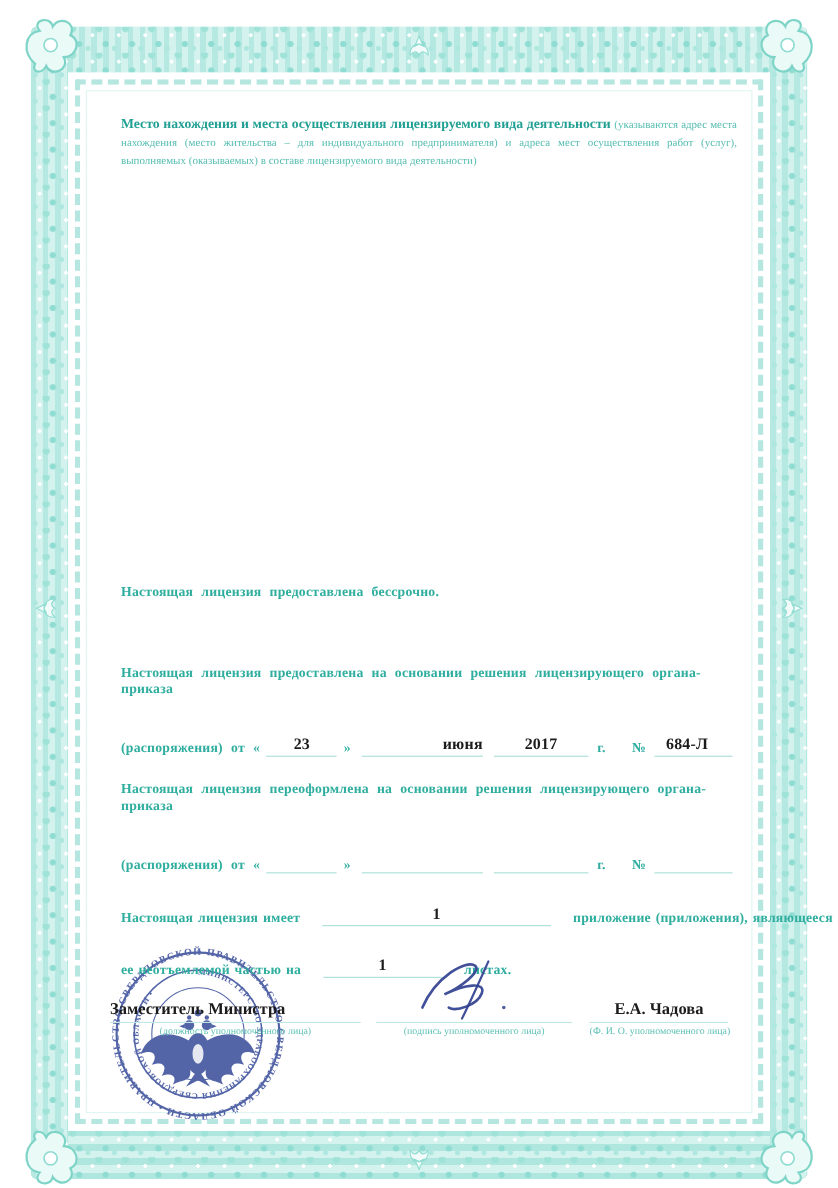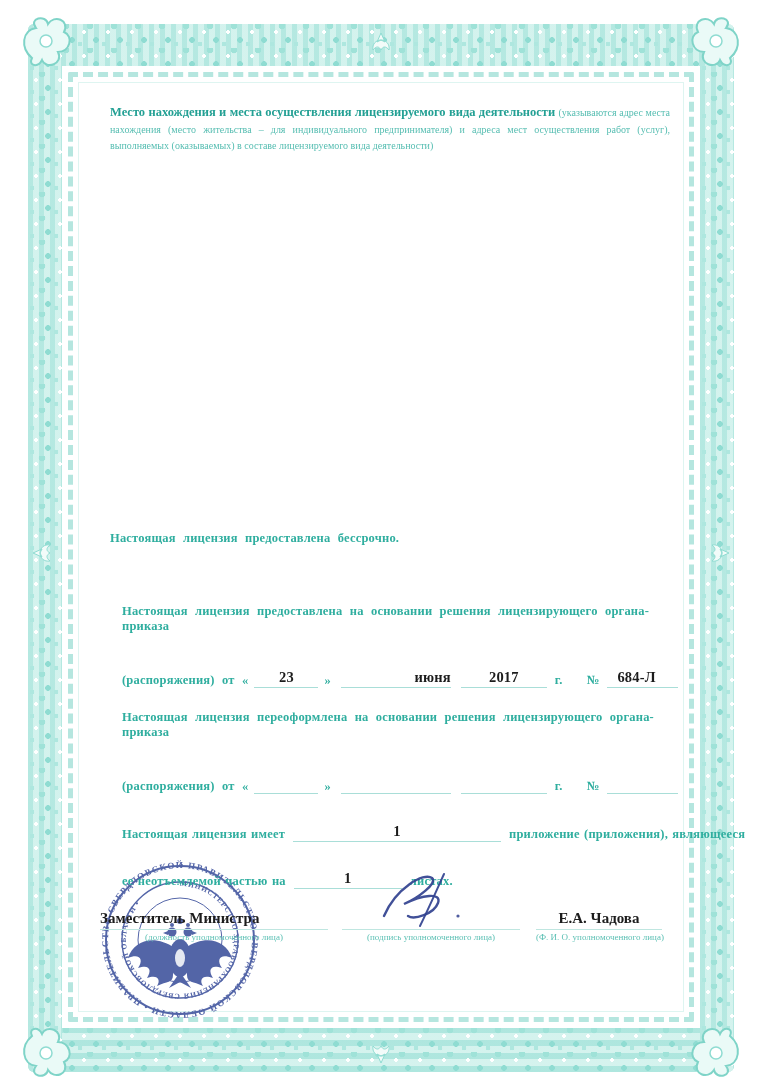--- a/index.html
+++ b/index.html
@@ -63,37 +63,37 @@
   
   .teal{color:var(--teal-text);}
   .abs{position:absolute;z-index:2;}
   .hdr{left:110px;top:104px;width:560px;font-size:12.5px;line-height:1.32;text-align:justify;}
   .hdr .t-bold{font-weight:bold;color:var(--teal-dark);}
   .hdr .t-note{font-size:10px;color:#55bdb1;}
   .addr{left:110px;top:147px;width:566px;font-size:15.5px;font-weight:bold;color:var(--ink);line-height:1.44;}
   .addr .line{margin:0;}
   .p-teal{font-size:12.5px;font-weight:600;word-spacing:4px;letter-spacing:.2px;}
   .termless{left:110px;top:531px;width:556px;}
-  .block{left:122px;width:556px;}
+  .block{left:110px;width:556px;}
   .g-block{top:604px;}
   .r-block{top:710px;}
   .a-block{top:810px;}
   .fill-line{display:flex;align-items:flex-end;margin-top:22px;white-space:nowrap;}
   .fill-line .lbl{flex:0 0 auto;margin-top:17px;}
   .blank{
     flex:0 0 auto;display:inline-block;border-bottom:1.5px solid var(--underline);
     text-align:center;font-weight:bold;color:var(--ink);font-size:14.5px;
     font-family:"Liberation Serif","DejaVu Serif",serif;line-height:1.1;min-height:17px;
   }
   .w64{width:64px;} .w110{width:110px;text-align:right;} .w86{width:86px;} .w208{width:208px;} .w108{width:108px;}
   .grow{flex:1 1 auto;text-align:left;padding-left:10px;}
   .mr6{margin-right:6px;} .mr8{margin-right:8px;} .mr10{margin-right:10px;} .mr24{margin-right:24px;}
   .a-block .fill-line{margin-top:0;}
   .a-block .second{margin-top:15px;}
-  .a-block .p-teal{word-spacing:1px;}
+  .a-block .p-teal{word-spacing:1px;gap:12px;}
 
   
   .sig-row{left:100px;top:903px;width:562px;height:52px;z-index:3;}
   .sig-col{position:absolute;top:0;}
   .sig-col .sig-text{height:24px;display:flex;align-items:flex-end;font-size:15px;font-weight:bold;color:var(--ink);}
   .sig-col .sig-caption{
     border-top:1px solid #bfe6e0;margin-top:2px;padding-top:2px;
     font-size:9px;color:#5cc0b4;text-align:center;white-space:nowrap;
   }
   .col-pos{left:0;width:228px;}

